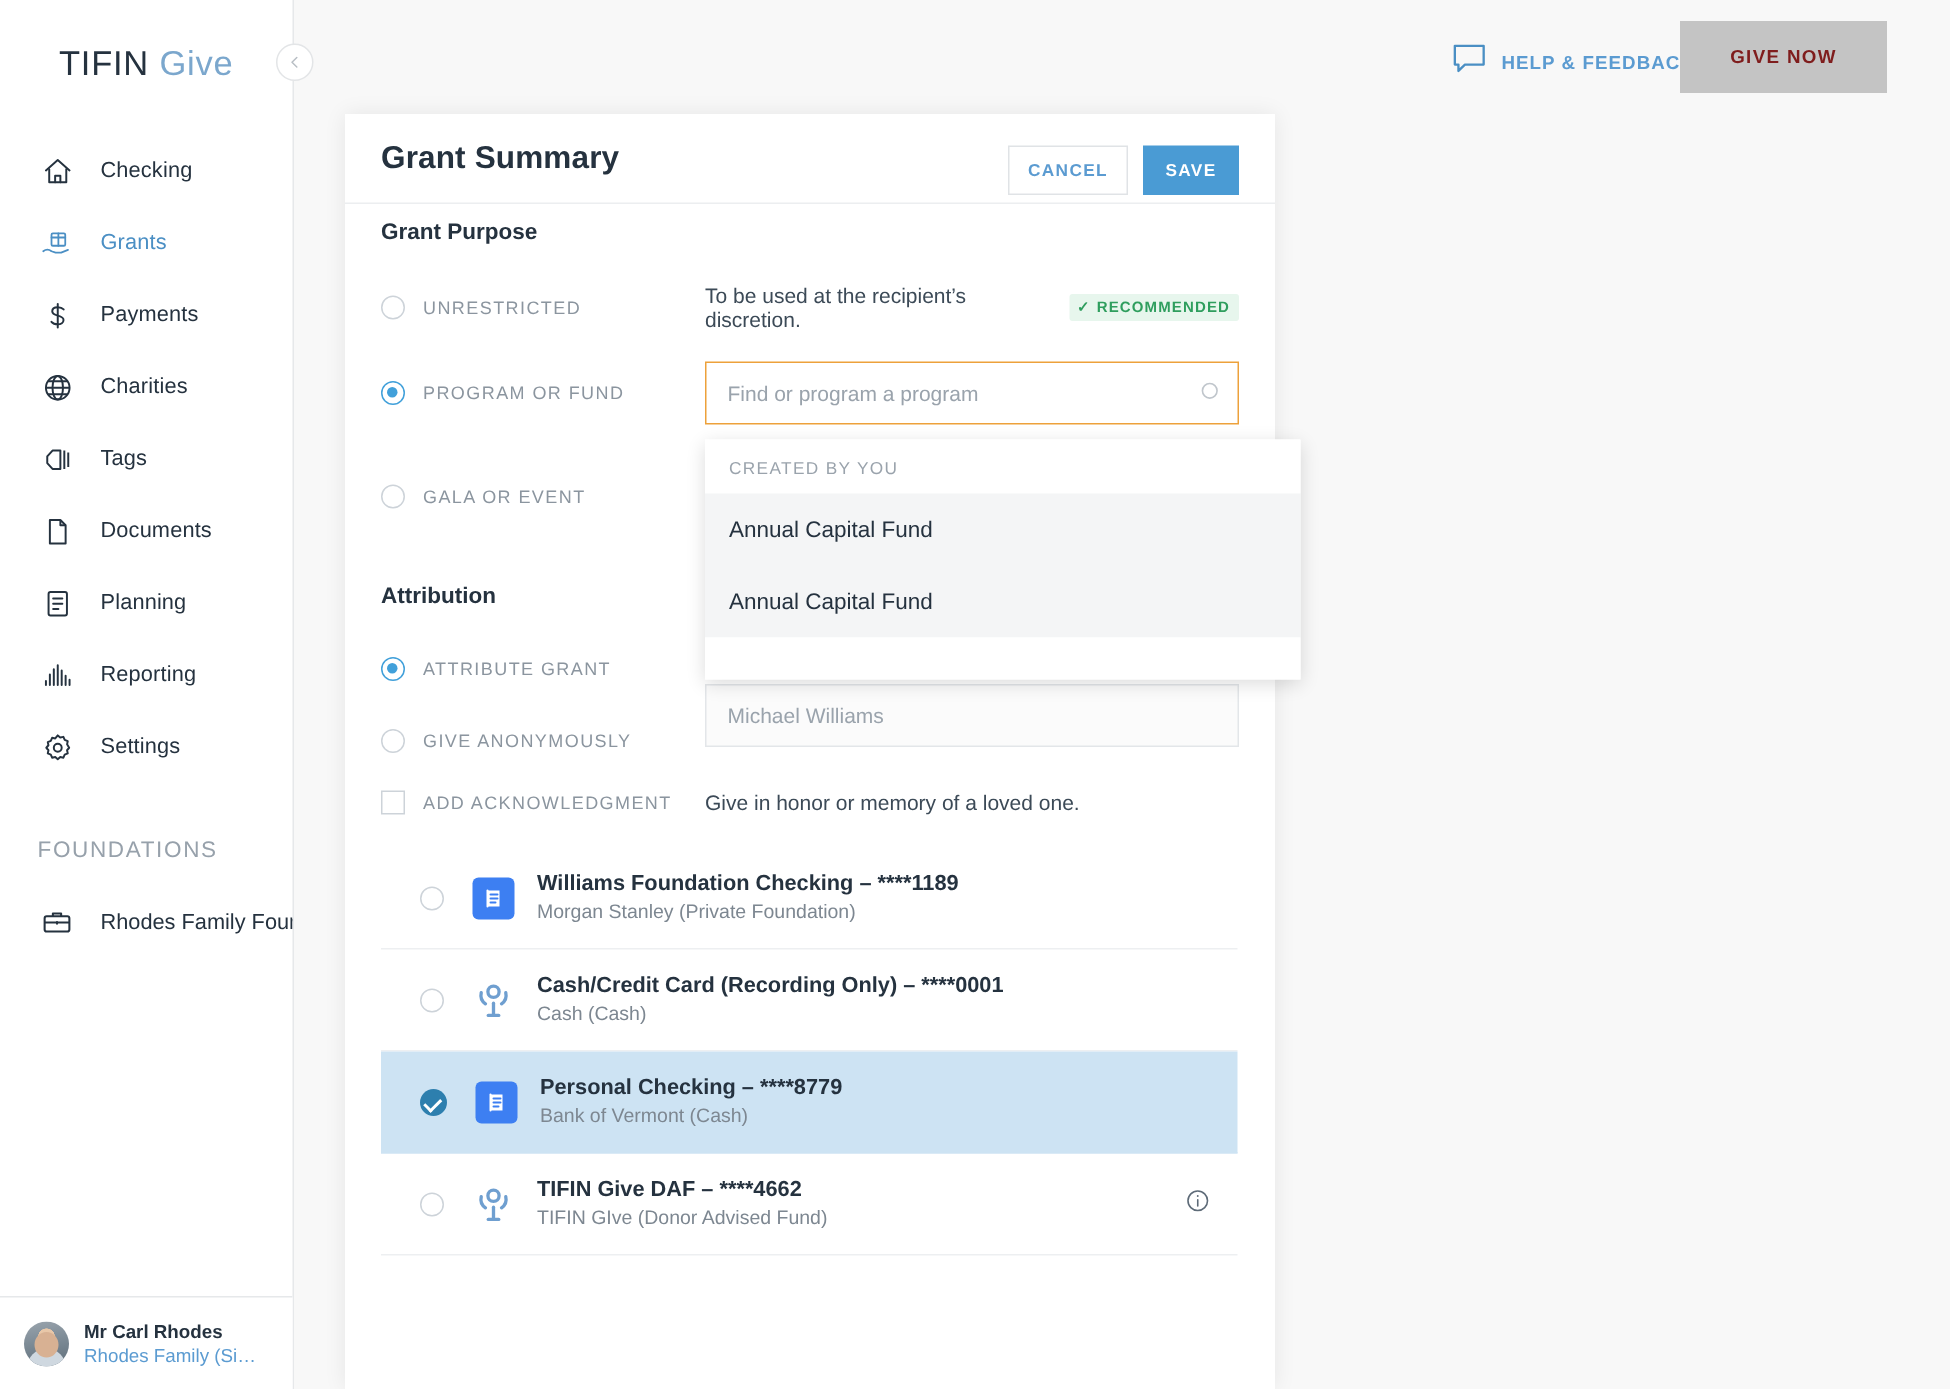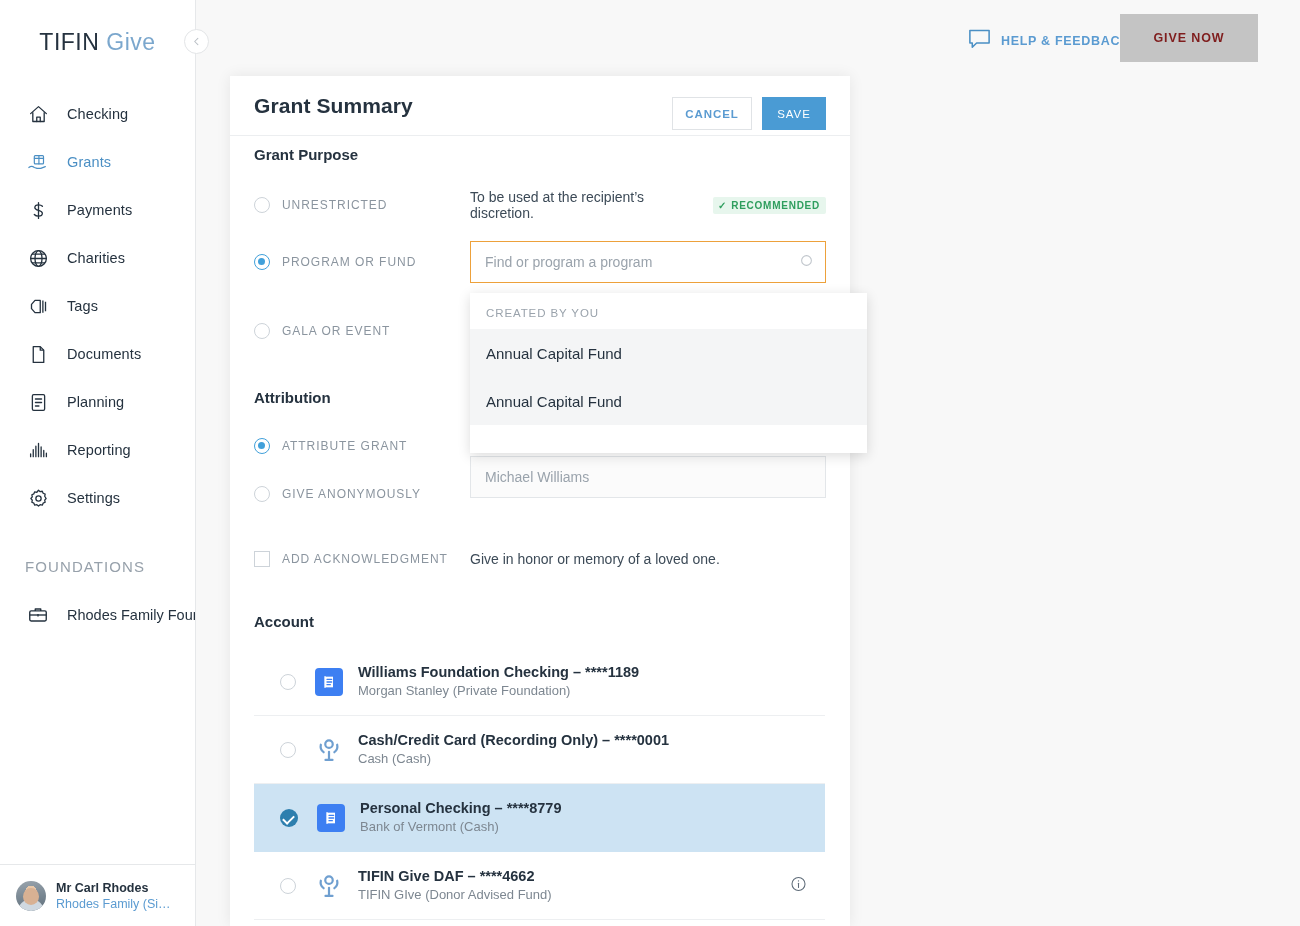--- a/index.html
+++ b/index.html
@@ -157,21 +157,21 @@
   }
   .btn-cancel {
     width: 80px; height: 33px;
     background: #fff; border: 1px solid #e0e3e6; color: #5b9bd1;
     font-size: 11.5px; letter-spacing: 0.9px; font-weight: bold;
     font-family: "Liberation Sans", sans-serif; cursor: pointer;
   }
   .btn-save {
     width: 64px; height: 33px;
     background: #4a9bd4; border: none; color: #ffffff;
-    font-size: 11.5px; letter-spacing: 0.9px; font-weight: normal;
+    font-size: 11.5px; letter-spacing: 0.9px; font-weight: bold;
     font-family: "Liberation Sans", sans-serif; cursor: pointer;
   }
 
   .panel-body { padding: 0 24px; position: relative; }
 
   .section-title {
     font-size: 15px; color: #25323f; font-weight: bold;
     margin-top: 10px;
   }
   .section-title.attribution { margin-top: 46px; }
@@ -502,30 +502,29 @@
         <div class="purpose-line" style="margin-top:24px;">
           <div class="opt">
             <span class="radio"></span>
             <span class="opt-lbl">GIVE ANONYMOUSLY</span>
           </div>
           <div class="field disabled" style="margin-top:-34px;">
             <span>Michael Williams</span>
           </div>
         </div>
 
-        <div class="purpose-line" style="margin-top:41px;">
+        <div class="purpose-line" style="margin-top:17px;">
           <div class="opt">
             <span class="cbox"></span>
             <span class="opt-lbl">ADD ACKNOWLEDGMENT</span>
           </div>
           <div class="ack-desc">Give in honor or memory of a loved one.</div>
         </div>
       </div>
 
-      <div class="section-title account">Account</div>
 
       <div class="acct-list">
 
         <div class="acct">
           <span class="radio"></span>
           <span class="aico">
             <span class="sq-icon">
               <svg width="16" height="16" viewBox="0 0 24 24" fill="none" stroke="#ffffff" stroke-width="2" stroke-linecap="round" stroke-linejoin="round">
                   <path d="M6 4h12v16H6z" fill="#ffffff" stroke="none"></path>
                   <path d="M9 8h7M9 12h7M9 16h5" stroke="#3d7ff2"></path>

